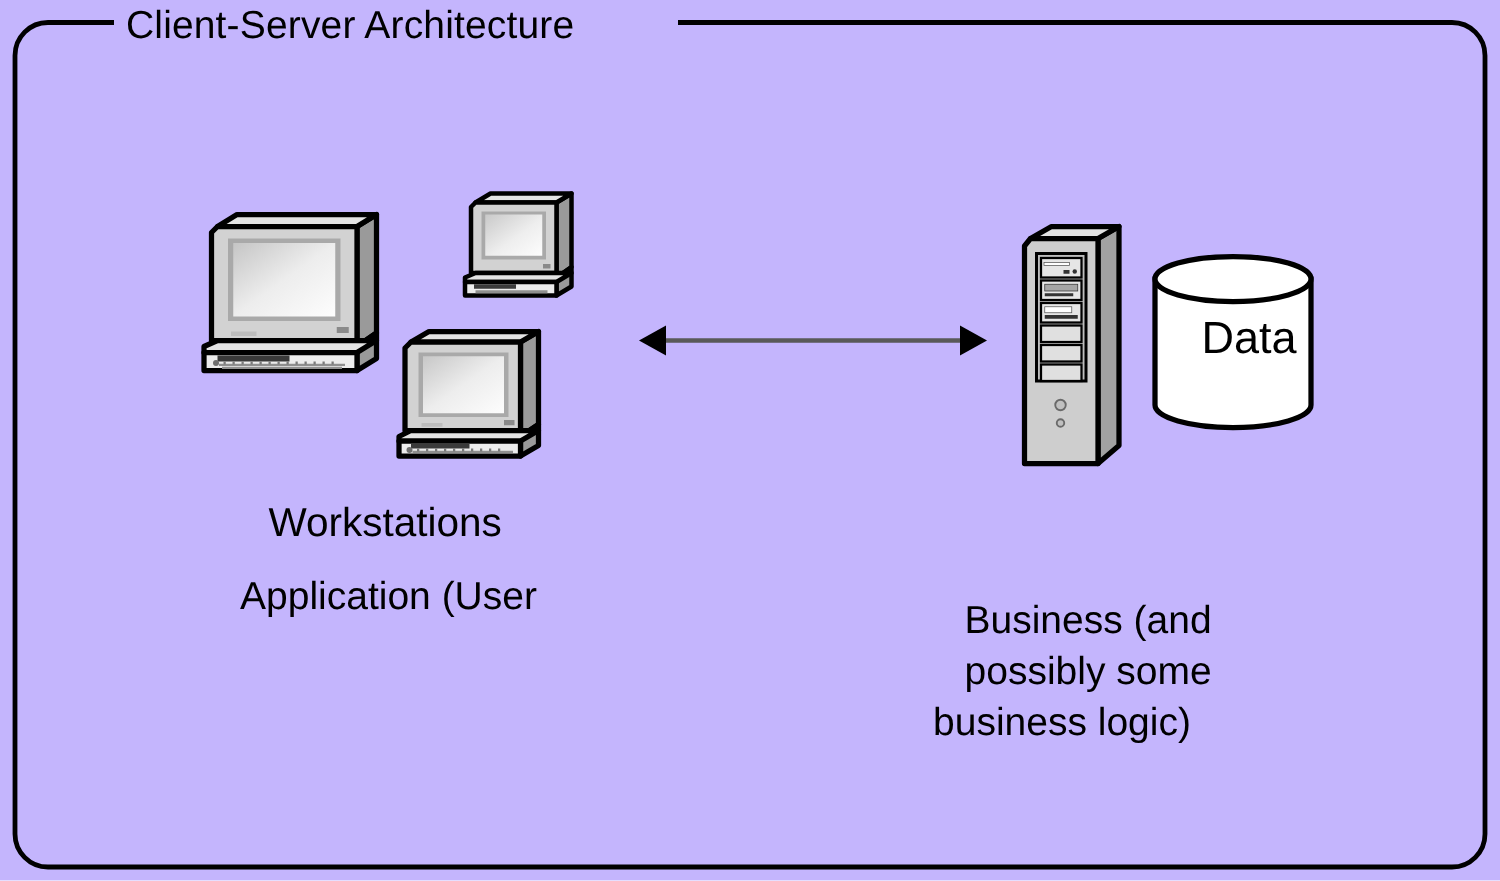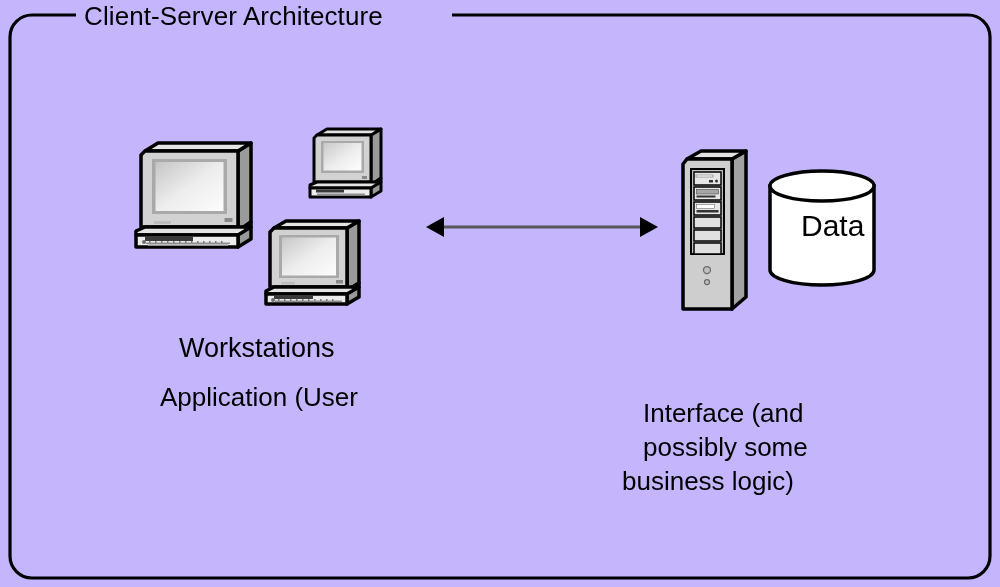--- a/index.html
+++ b/index.html
@@ -269,17 +269,17 @@
       <ellipse cx="116" cy="28" rx="104" ry="30" fill="#ffffff" stroke="#000000" stroke-width="7"></ellipse>
     </svg>
     <div class="db-label" style="left:37px; top:37px;">Data</div>
   </div>
 
   <div class="caption heading-text" style="left:155px; top:331px;margin-left:24px;">Workstations</div>
 
   <div class="caption body-text" style="left:160px; top:381px;">Application (User</div>
 
 
-  <div class="caption body-text" style="left:643px; top:397px;">Interface (and</div>
+  <div class="caption body-text" style="left:643px; top:397px;">Business (and</div>
   <div class="caption body-text" style="left:643px; top:431px;">possibly some</div>
   <div class="caption body-text" style="left:622px; top:465px;">business logic)</div>
 
 </div>
 
 </body></html>

